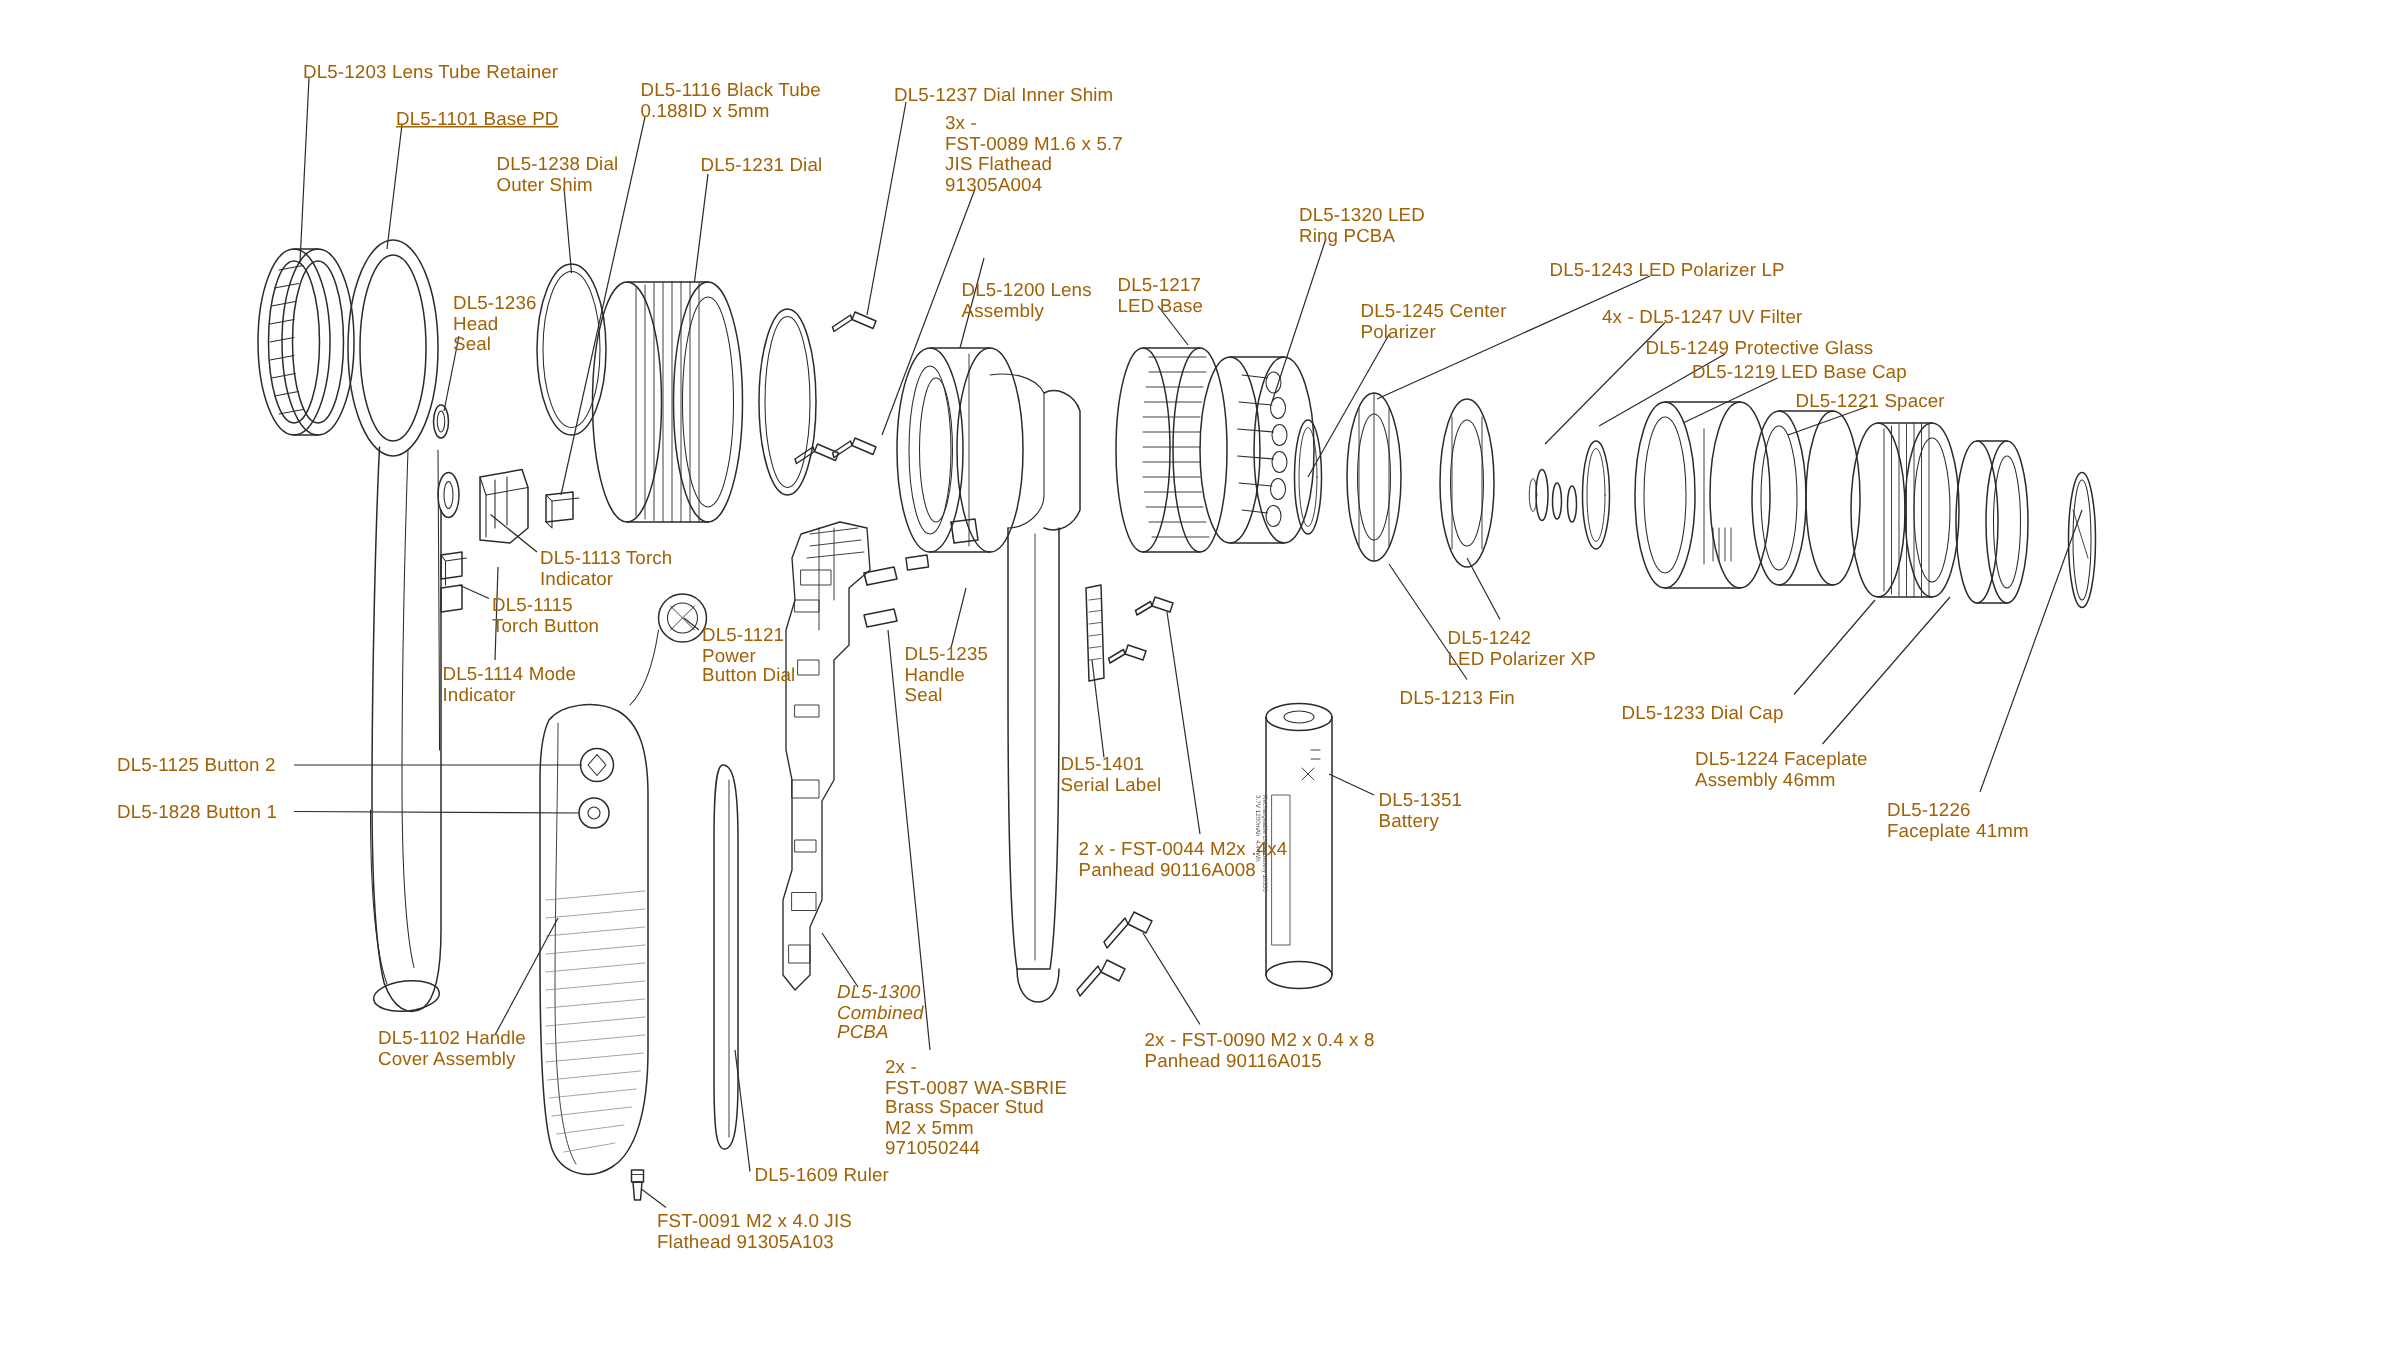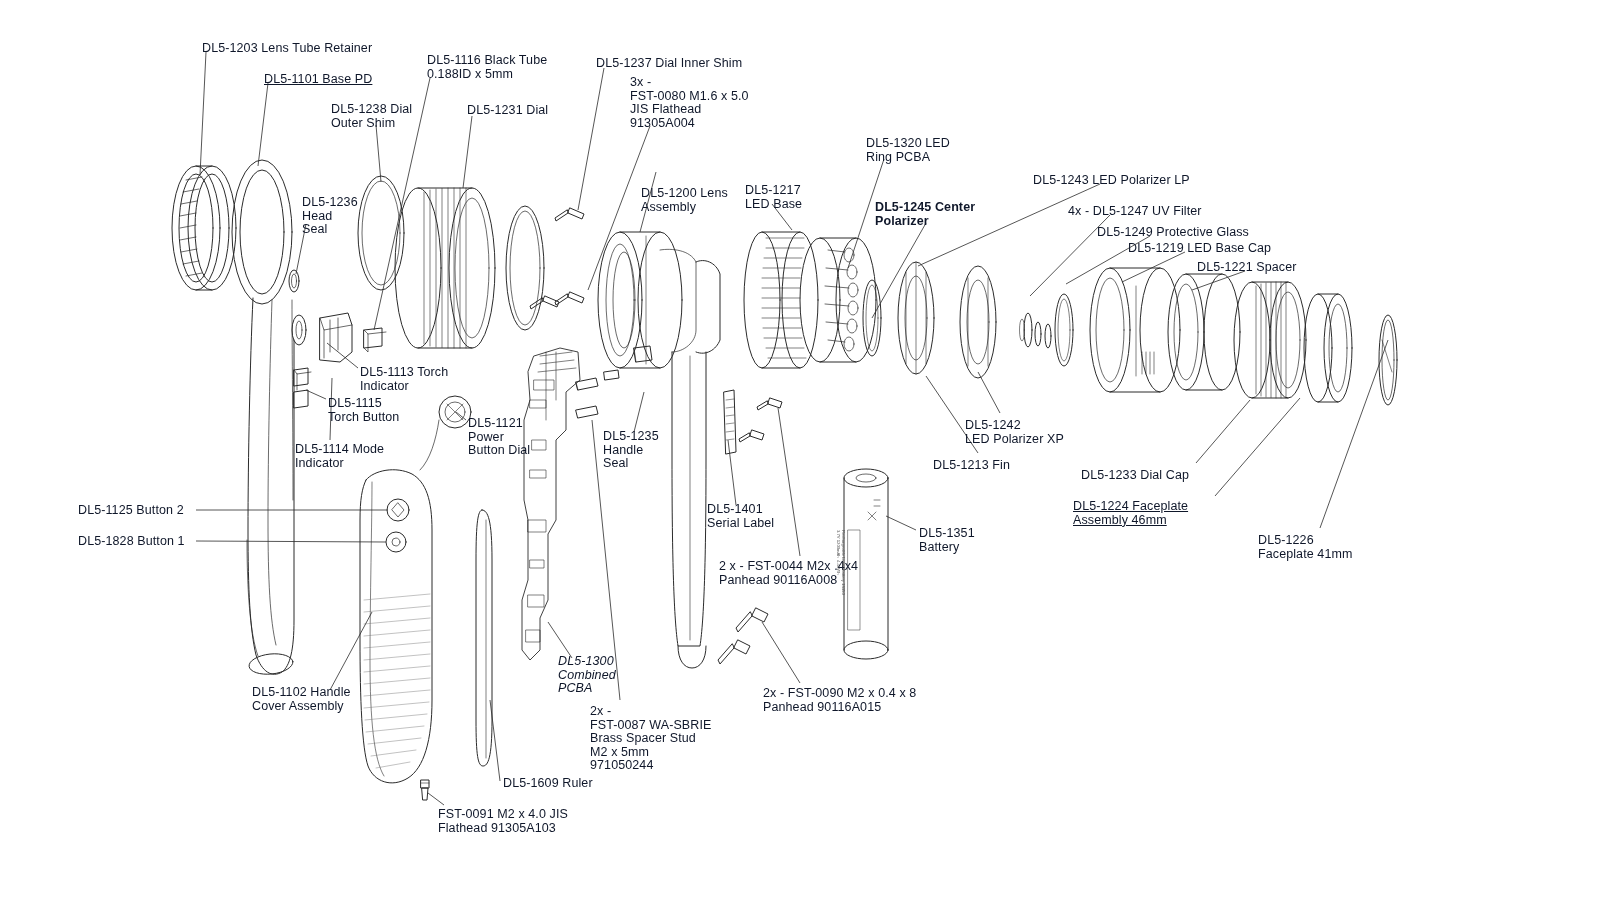--- a/index.html
+++ b/index.html
@@ -13,21 +13,21 @@
     height: 900px;
     background: #ffffff;
     overflow: hidden;
     font-family: "Liberation Sans", sans-serif;
   }
   .label {
     position: absolute;
     font-family: "Liberation Sans", sans-serif;
     font-size: 12.5px;
     line-height: 13.5px;
-    color: #0f172a;
+    color: #a16207;
     white-space: pre;
     letter-spacing: 0.1px;
   }
   .leader {
     position: absolute;
     left: 0;
     top: 0;
     width: 1600px;
     height: 900px;
     pointer-events: none;
@@ -378,41 +378,41 @@
   <div class="label" style="left:331px; top:103px;">DL5-1238 Dial
 Outer Shim</div>
   <div class="label" style="left:302px; top:196px;">DL5-1236
 Head
 Seal</div>
   <div class="label" style="left:427px; top:54px;">DL5-1116 Black Tube
 0.188ID x 5mm</div>
   <div class="label" style="left:467px; top:104px;">DL5-1231 Dial</div>
   <div class="label" style="left:596px; top:57px;">DL5-1237 Dial Inner Shim</div>
   <div class="label" style="left:630px; top:76px;">3x -
-FST-0080 M1.6 x 5.0
+FST-0089 M1.6 x 5.7
 JIS Flathead
 91305A004</div>
   <div class="label" style="left:641px; top:150px;margin-top:37px;">DL5-1200 Lens
 Assembly</div>
   <div class="label" style="left:745px; top:184px;">DL5-1217
 LED Base</div>
   <div class="label" style="left:866px; top:137px;">DL5-1320 LED
 Ring PCBA</div>
-  <div class="label" style="left:875px; top:201px;font-weight:bold;">DL5-1245 Center
+  <div class="label" style="left:907px; top:201px;">DL5-1245 Center
 Polarizer</div>
   <div class="label" style="left:1033px; top:174px;">DL5-1243 LED Polarizer LP</div>
   <div class="label" style="left:1068px; top:205px;">4x - DL5-1247 UV Filter</div>
   <div class="label" style="left:1097px; top:226px;">DL5-1249 Protective Glass</div>
   <div class="label" style="left:1128px; top:242px;">DL5-1219 LED Base Cap</div>
   <div class="label" style="left:1197px; top:261px;">DL5-1221 Spacer</div>
   <div class="label" style="left:965px; top:419px;">DL5-1242
 LED Polarizer XP</div>
   <div class="label" style="left:933px; top:459px;">DL5-1213 Fin</div>
   <div class="label" style="left:1081px; top:469px;">DL5-1233 Dial Cap</div>
-  <div class="label" style="left:1073px; top:500px;text-decoration:underline;">DL5-1224 Faceplate
+  <div class="label" style="left:1130px; top:500px;">DL5-1224 Faceplate
 Assembly 46mm</div>
   <div class="label" style="left:1258px; top:534px;">DL5-1226
 Faceplate 41mm</div>
   <div class="label" style="left:360px; top:366px;">DL5-1113 Torch
 Indicator</div>
   <div class="label" style="left:328px; top:397px;">DL5-1115
 Torch Button</div>
   <div class="label" style="left:295px; top:443px;">DL5-1114 Mode
 Indicator</div>
   <div class="label" style="left:468px; top:417px;">DL5-1121

